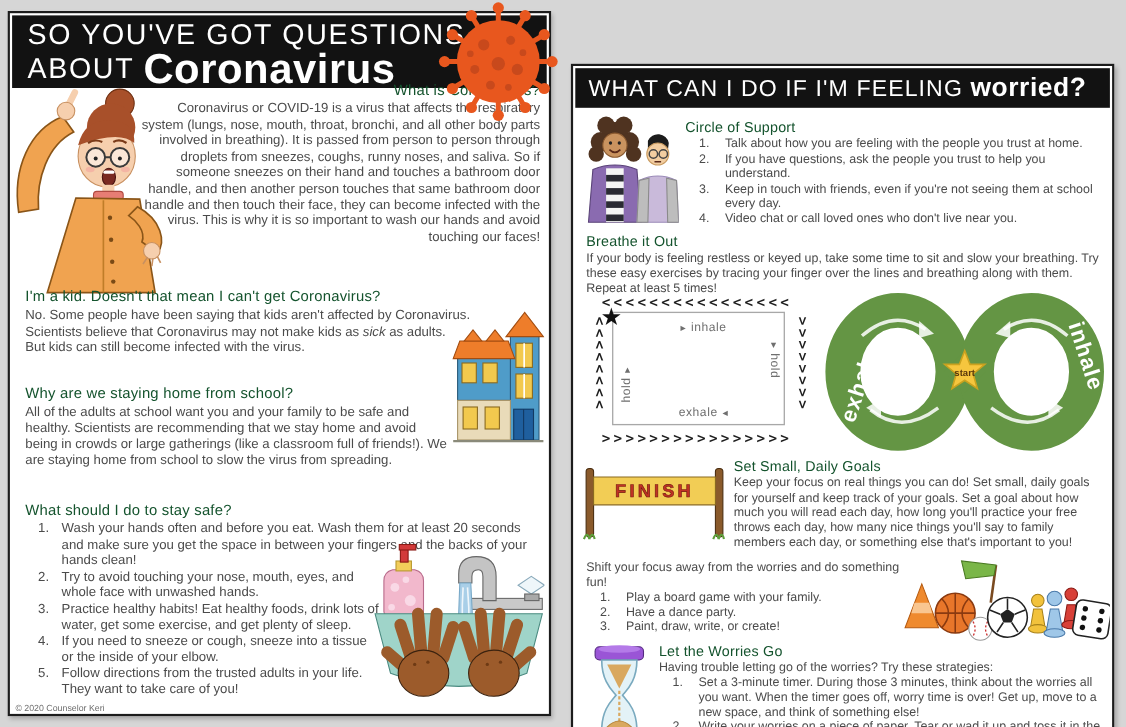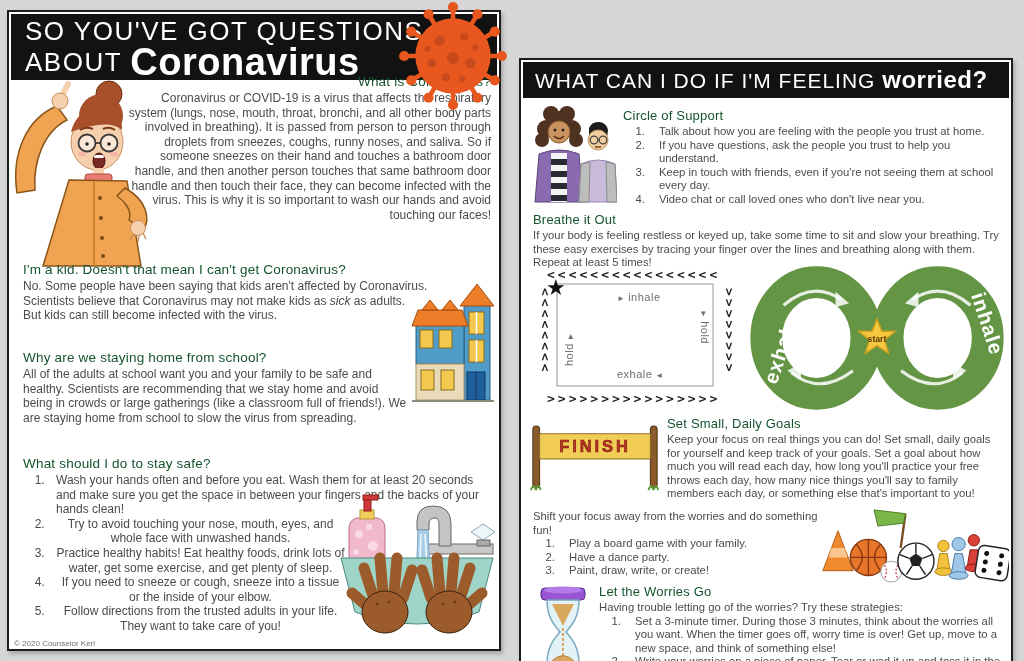--- a/index.html
+++ b/index.html
@@ -18,21 +18,21 @@
                 font-size:21px;letter-spacing:1px;white-space:nowrap;}
   .banner-right b{font-size:24px;font-weight:800;letter-spacing:0.5px;}
   .sec{position:absolute;}
   .h{font-weight:400;font-size:13.5px;color:#14532d;margin:0 0 2px 0;letter-spacing:.2px;}
   .b{font-size:12px;line-height:14.6px;color:#4b4b4b;margin:0;}
   .rp .b{font-size:11.3px;line-height:13.6px;}
   .rp .h{font-size:13px;}
   ol{margin:0;padding-left:25px;}
   li{padding-left:8px;margin:0;font-size:12px;line-height:14.6px;color:#4b4b4b;}
   .rp li{font-size:11.3px;line-height:13.6px;padding-left:11px;}
-  #stay-safe-list li:nth-child(n+2){padding-right:150px;text-align:center;}
+  #stay-safe-list li:nth-child(n+2){padding-right:150px;}
   #what-is{text-align:right;}
   .credit{position:absolute;left:5px;bottom:1px;font-size:8px;color:#6e6e6e;}
   .closing{position:absolute;left:0;right:0;top:600px;text-align:center;
            font-size:15px;font-weight:700;color:#000000;line-height:17px;}
   .ill{position:absolute;}
   svg text{font-family:"Liberation Sans",sans-serif;}
   .chev{font-family:"DejaVu Sans Mono",monospace;font-weight:bold;fill:#1e1e1e;
         font-size:13px;letter-spacing:3px;}
   .sqlab{fill:#6f6f6f;font-size:11px;letter-spacing:.5px;}
   .inf-word{fill:#fff;font-size:21px;font-weight:700;letter-spacing:1px;}

